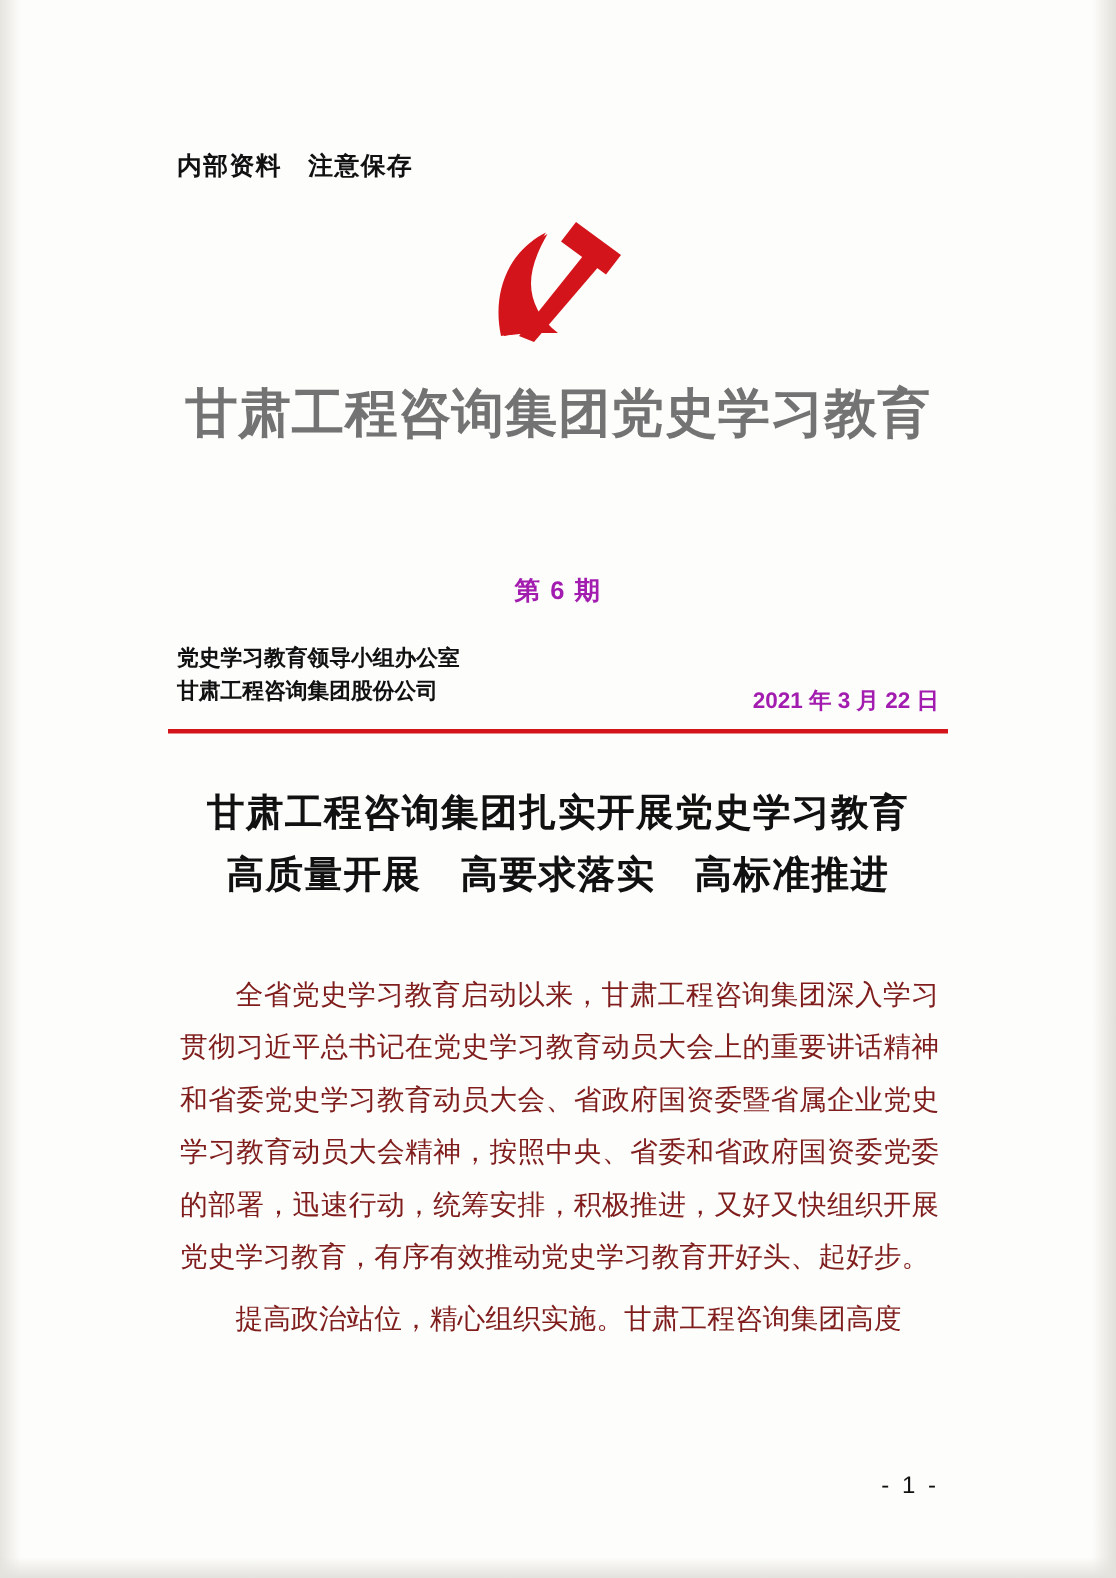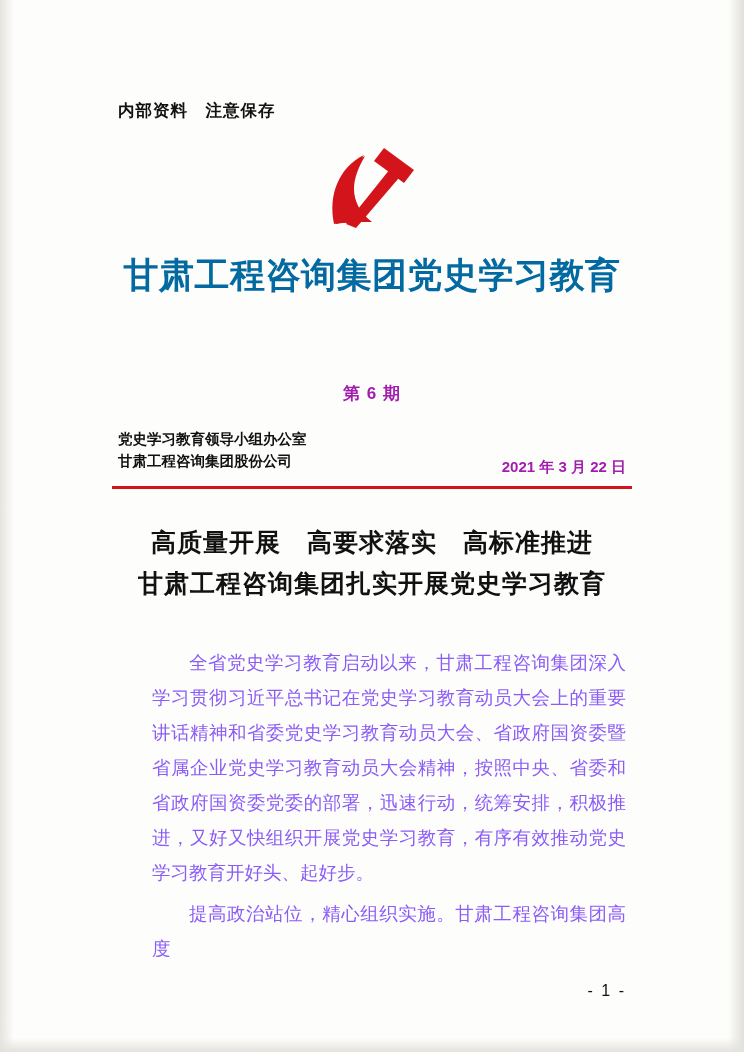--- a/index.html
+++ b/index.html
@@ -62,21 +62,21 @@
     width: 120px;
     height: 92px;
   }
 
   .masthead-line1 {
     position: absolute;
     left: 0;
     right: 0;
     top: 252px;
     text-align: center;
-    color: #0369a1;
+    color: #737373;
     font-family: "Liberation Sans", sans-serif;
     font-weight: bold;
     font-size: 35px;
     letter-spacing: 0.5px;
     white-space: nowrap;
   }
   .masthead-line2 {
     position: absolute;
     left: 0;
     right: 0;
@@ -151,24 +151,23 @@
   }
 
   .body {
     position: absolute;
     left: 120px;
     right: 118px;
     top: 645px;
     font-family: "Liberation Sans", sans-serif;
     font-size: 18.5px;
     line-height: 35px;
-    color: #8b5cf6;
+    color: #7f1d1d;
     text-align: justify;
     text-justify: inter-ideograph;
-    margin-left: 32px;
   }
   .body p {
     margin: 0 0 6px 0;
     text-indent: 2em;
   }
 
   .page-number {
     position: absolute;
     right: 118px;
     bottom: 52px;
@@ -212,22 +211,22 @@
   <div class="issuer">
     <div>党史学习教育领导小组办公室</div>
     <div>甘肃工程咨询集团股份公司</div>
   </div>
 
   <div class="issue-date">2021 年 3 月 22 日</div>
 
   <div class="rule"></div>
 
   <div class="headline">
+    <div class="hl-row">甘肃工程咨询集团扎实开展党史学习教育</div>
     <div class="hl-row">高质量开展　高要求落实　高标准推进</div>
-    <div class="hl-row">甘肃工程咨询集团扎实开展党史学习教育</div>
   </div>
 
   <div class="body">
     <p>全省党史学习教育启动以来，甘肃工程咨询集团深入学习贯彻习近平总书记在党史学习教育动员大会上的重要讲话精神和省委党史学习教育动员大会、省政府国资委暨省属企业党史学习教育动员大会精神，按照中央、省委和省政府国资委党委的部署，迅速行动，统筹安排，积极推进，又好又快组织开展党史学习教育，有序有效推动党史学习教育开好头、起好步。</p>
     <p>提高政治站位，精心组织实施。甘肃工程咨询集团高度</p>
   </div>
 
   <div class="page-number">- 1 -</div>
 
 </div>

